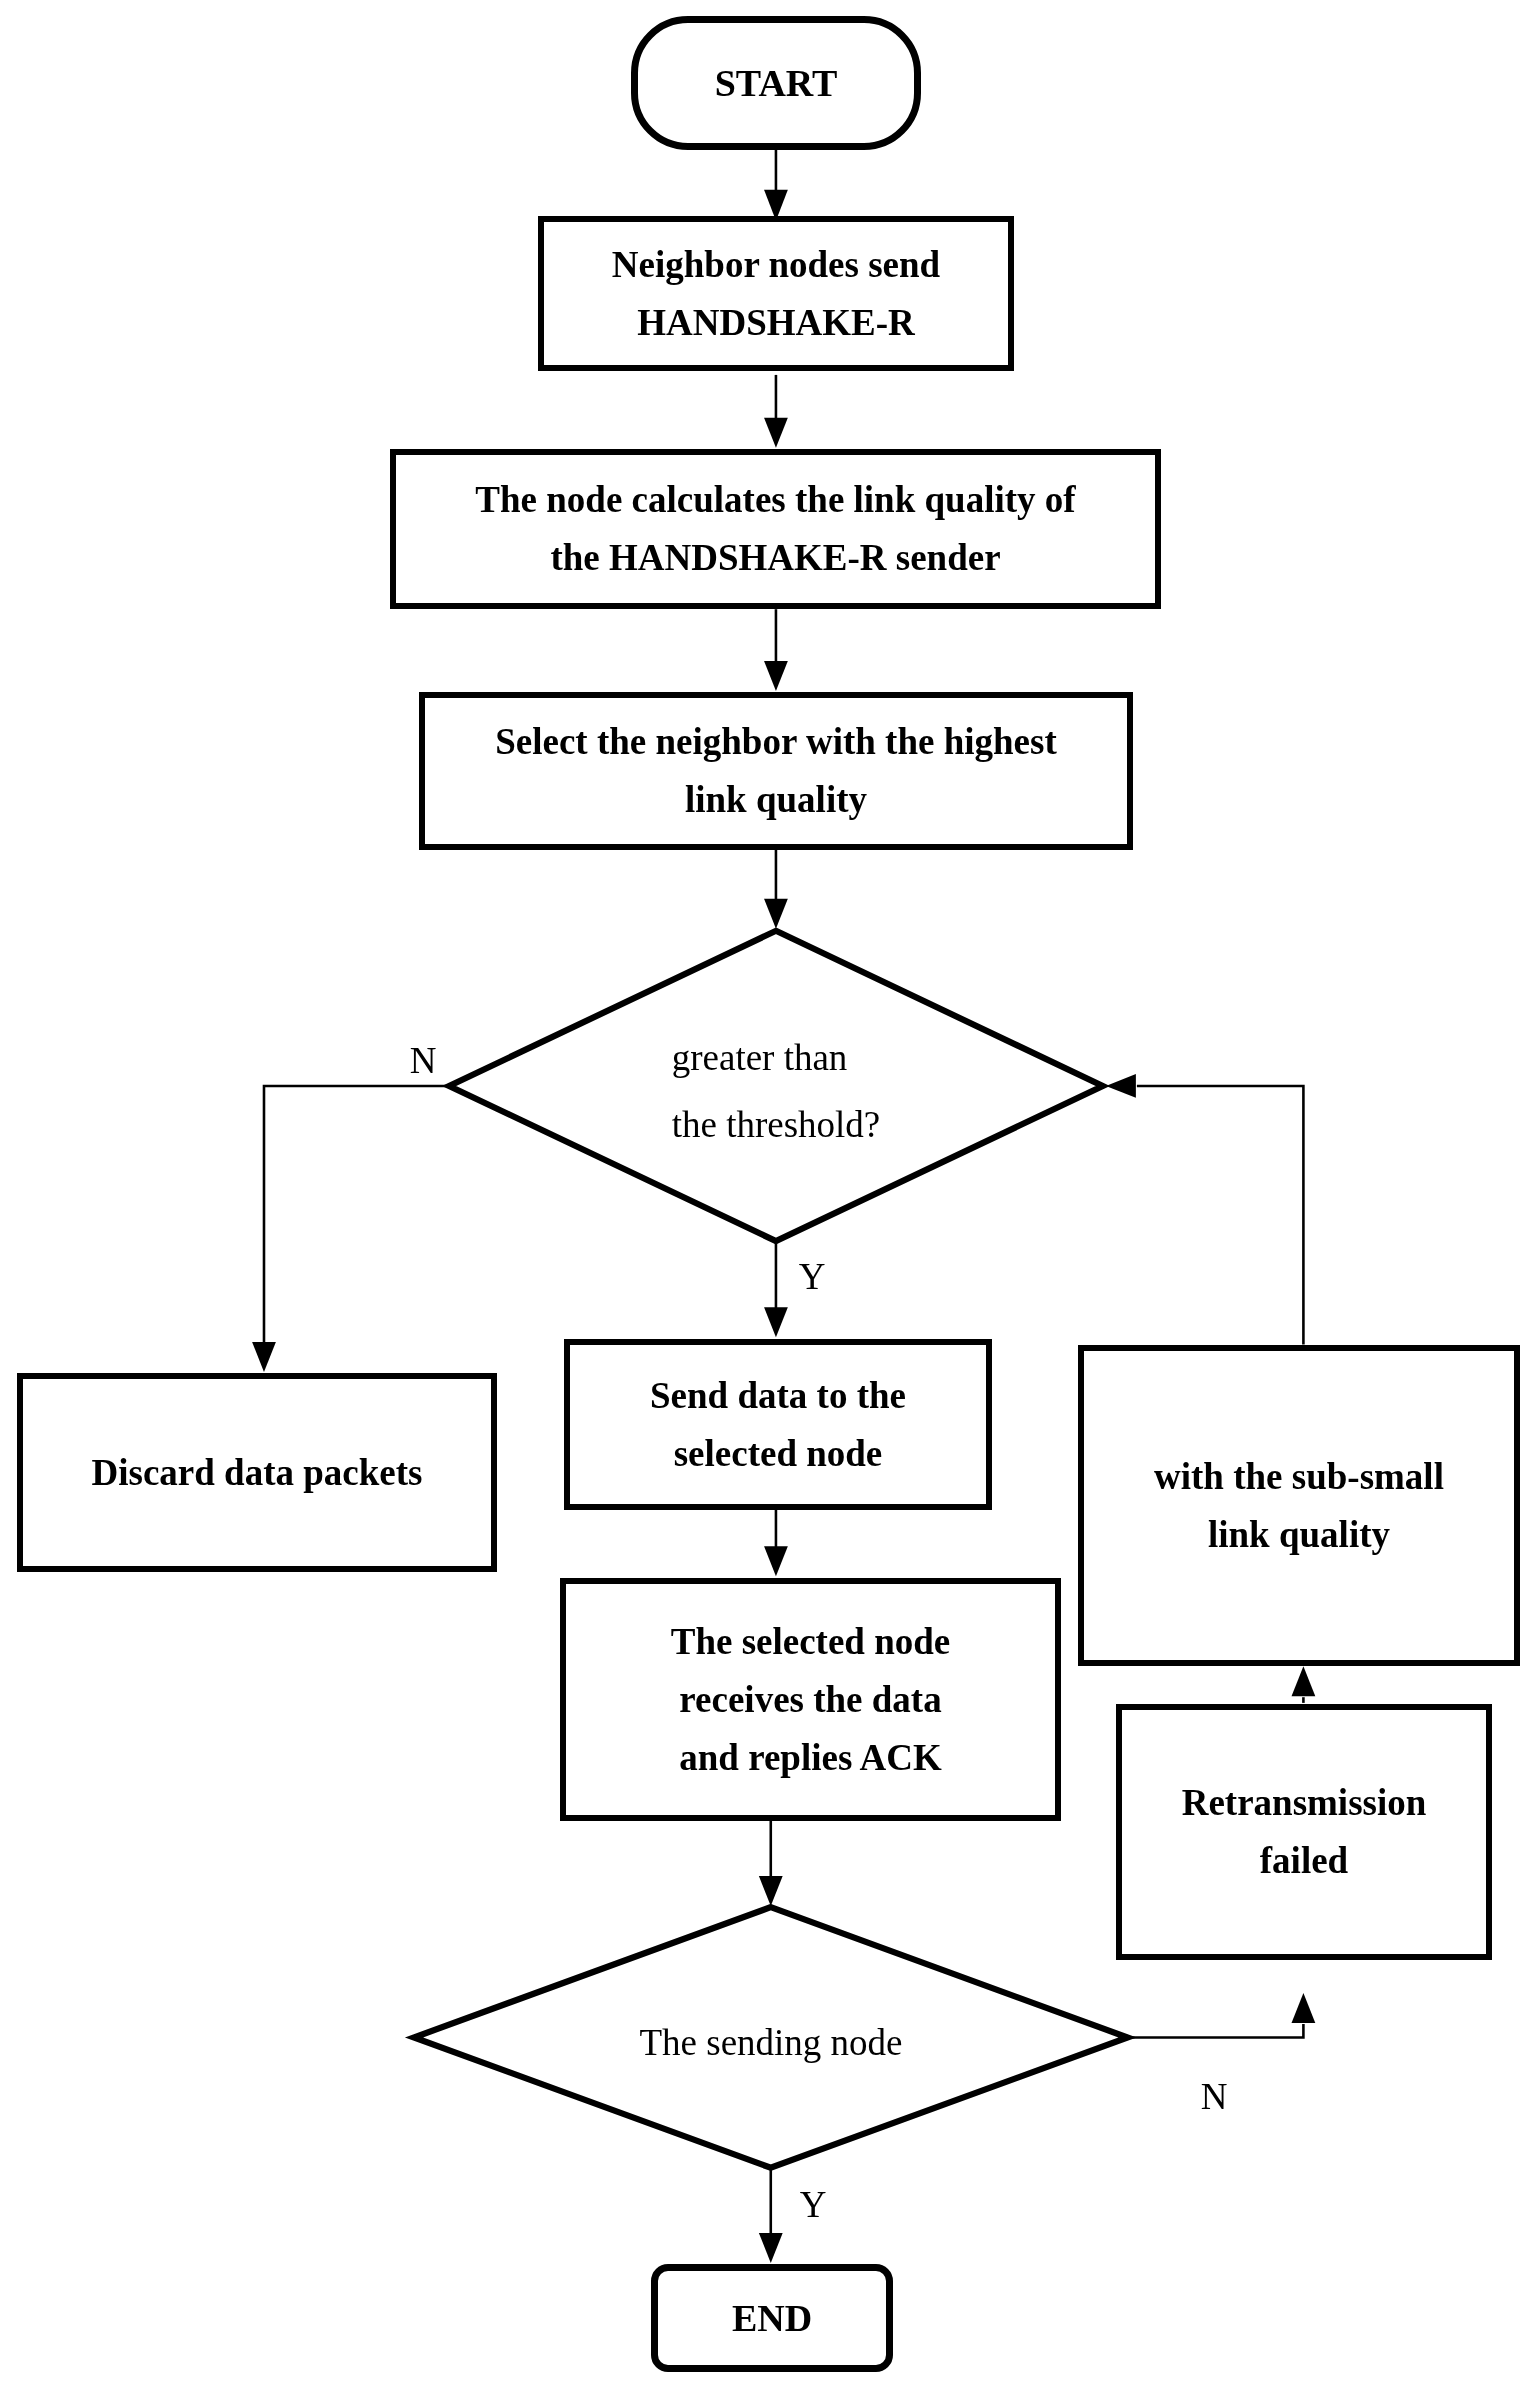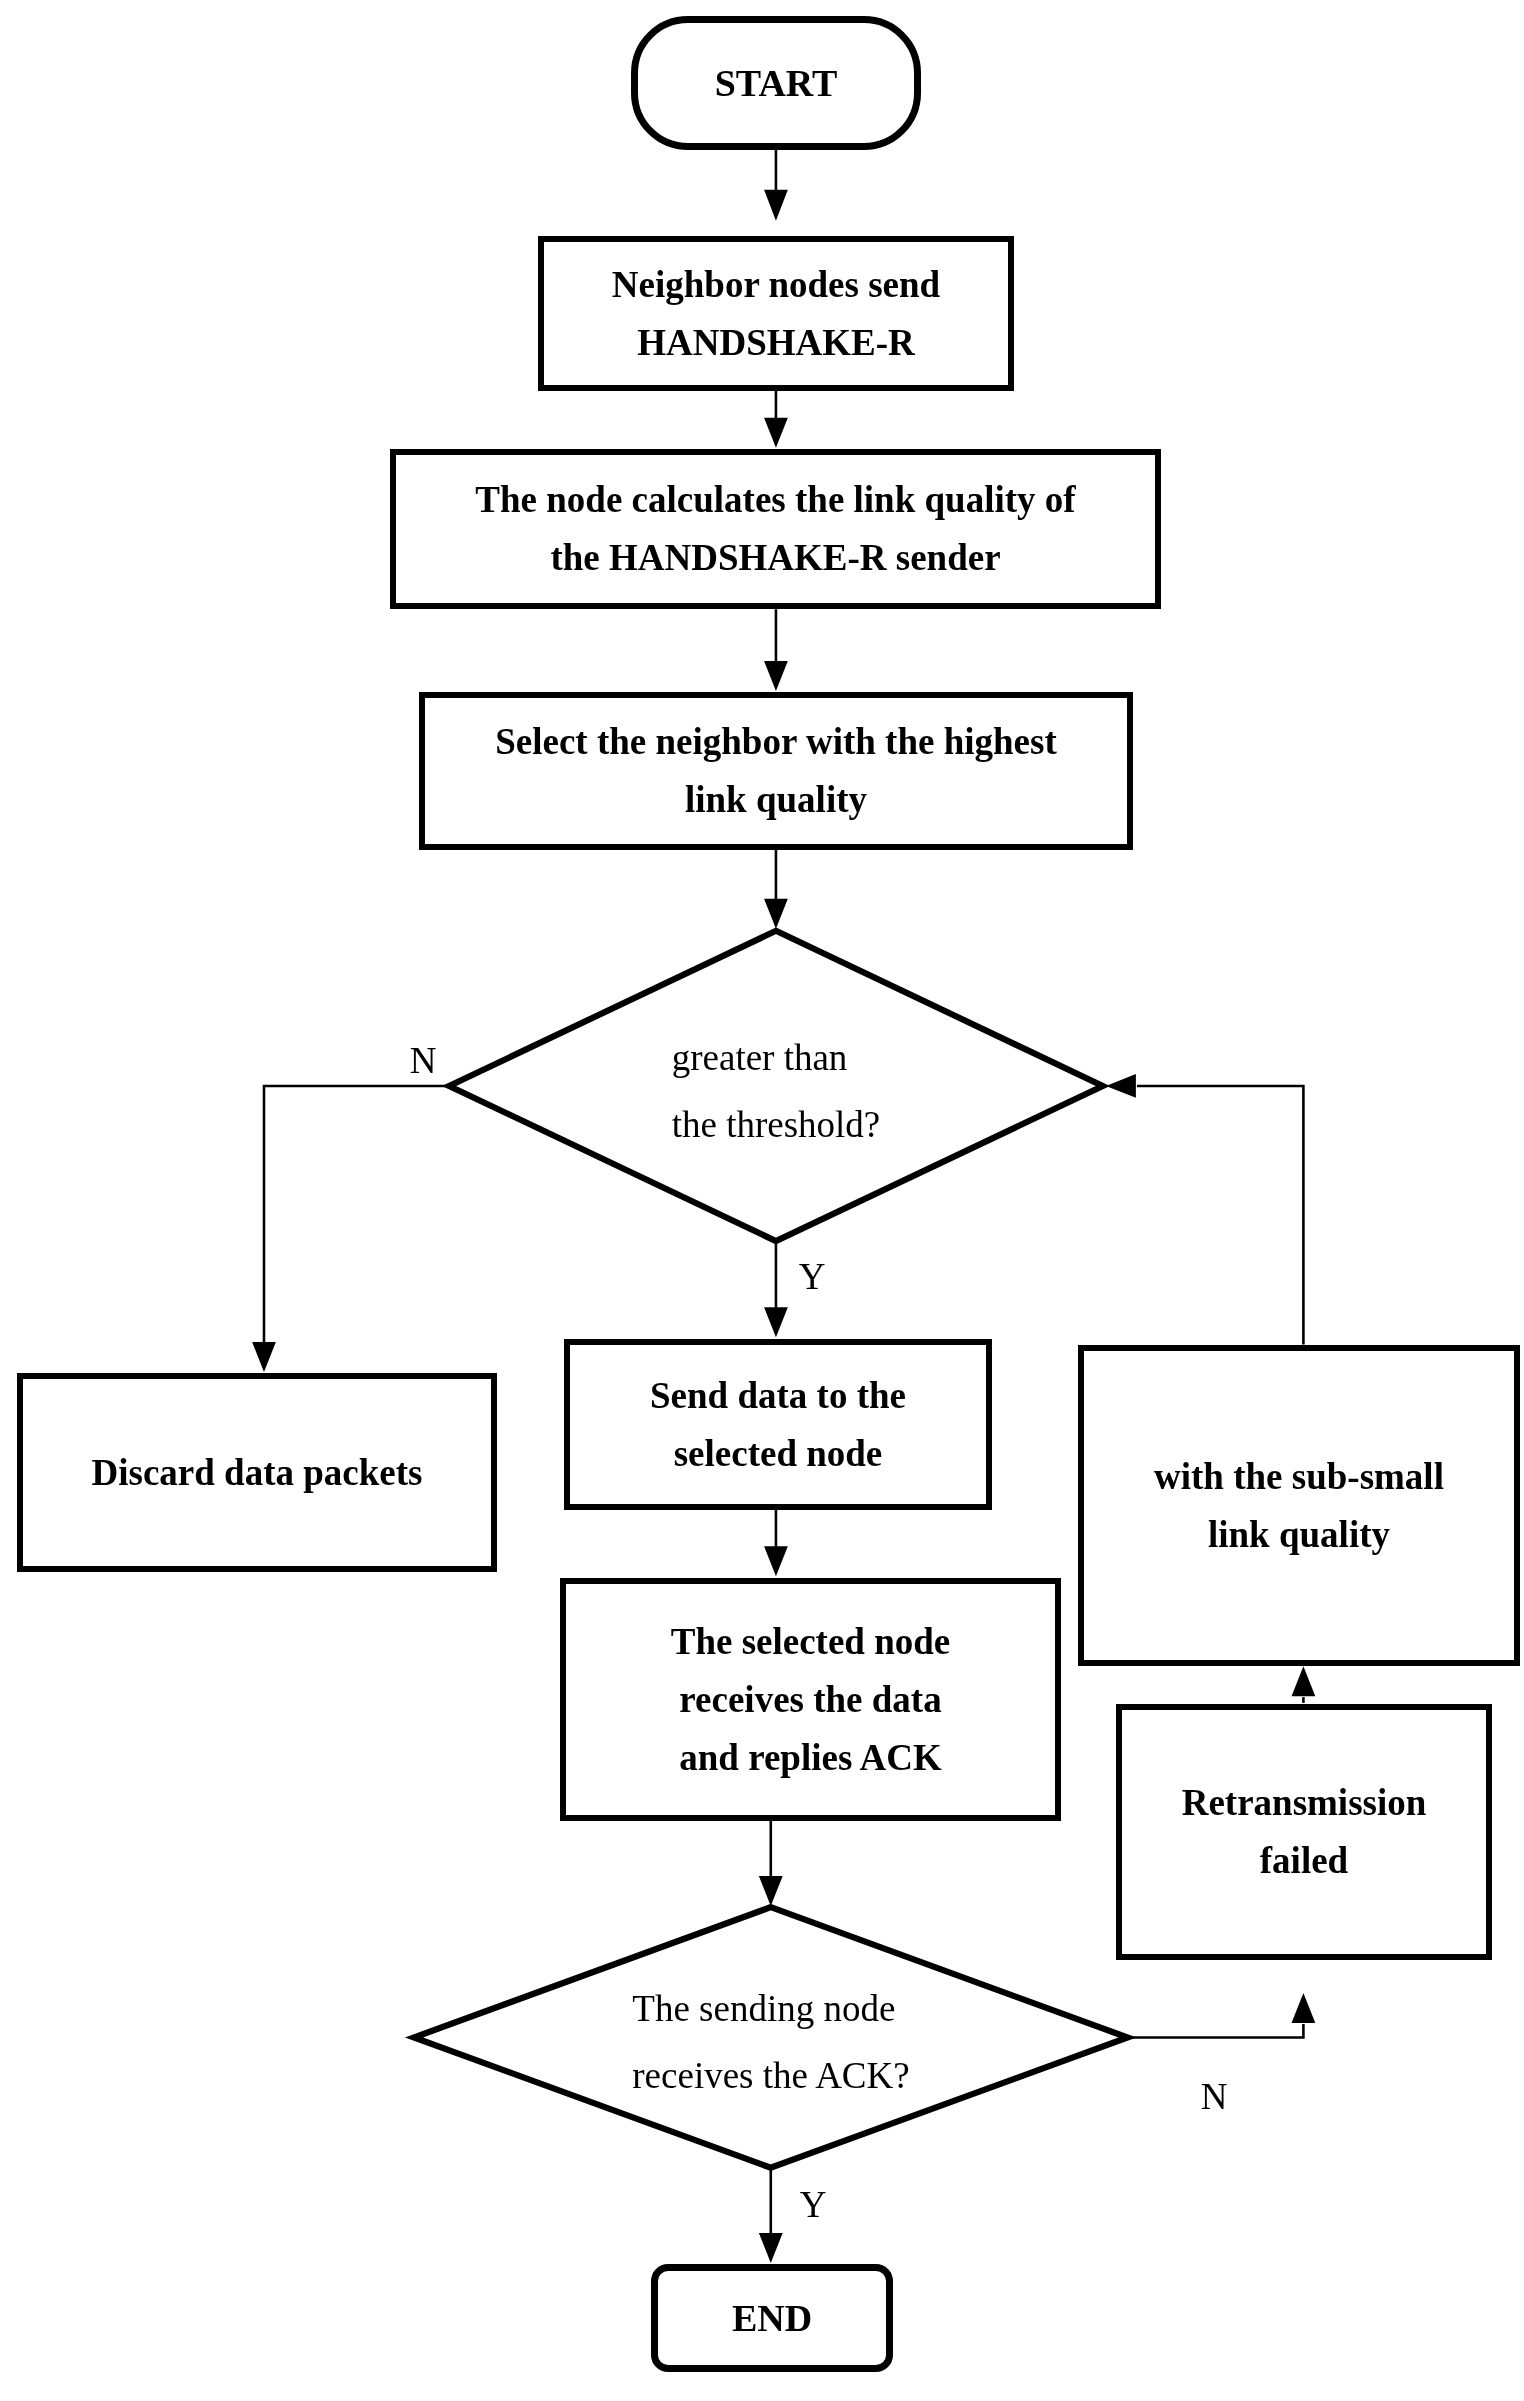--- a/index.html
+++ b/index.html
@@ -89,21 +89,21 @@
     <g>
       <polyline class="edge-line" points="2520,2600 2520,2100 2198,2100"></polyline>
       <polygon class="arrowhead" points="2138,2100 2196,2077 2196,2123"></polygon>
     </g>
   </svg>
 
   <div class="node terminal" style="left:631px;top:15.5px;width:290px;height:134px">
     <span class="ln">START</span>
   </div>
 
-  <div class="node" style="left:538px;top:236px;width:476px;height:155px">
+  <div class="node" style="left:538px;top:216px;width:476px;height:155px">
     <span class="ln">Neighbor nodes send</span>
     <span class="ln">HANDSHAKE-R</span>
   </div>
 
   <div class="node" style="left:390px;top:449px;width:771px;height:160px">
     <span class="ln">The node calculates the link quality of</span>
     <span class="ln">the HANDSHAKE-R sender</span>
   </div>
 
   <div class="node" style="left:419px;top:692px;width:714px;height:158px">
@@ -126,21 +126,20 @@
   </div>
 
   <div class="node" style="left:560px;top:1578px;width:501px;height:243px">
     <span class="ln">The selected node</span>
     <span class="ln">receives the data</span>
     <span class="ln">and replies ACK</span>
   </div>
 
   <div class="diamond-label" style="left:771px;top:2042px">
     <span class="ln">The sending node</span>
-    <span class="ln">receives the ACK?</span>
   </div>
 
   <div class="node" style="left:1116px;top:1704px;width:376px;height:256px">
     <span class="ln">Retransmission</span>
     <span class="ln">failed</span>
   </div>
 
   <div class="node" style="left:1078px;top:1345px;width:442px;height:321px">
     <span class="ln">with the sub-small</span>
     <span class="ln">link quality</span>

